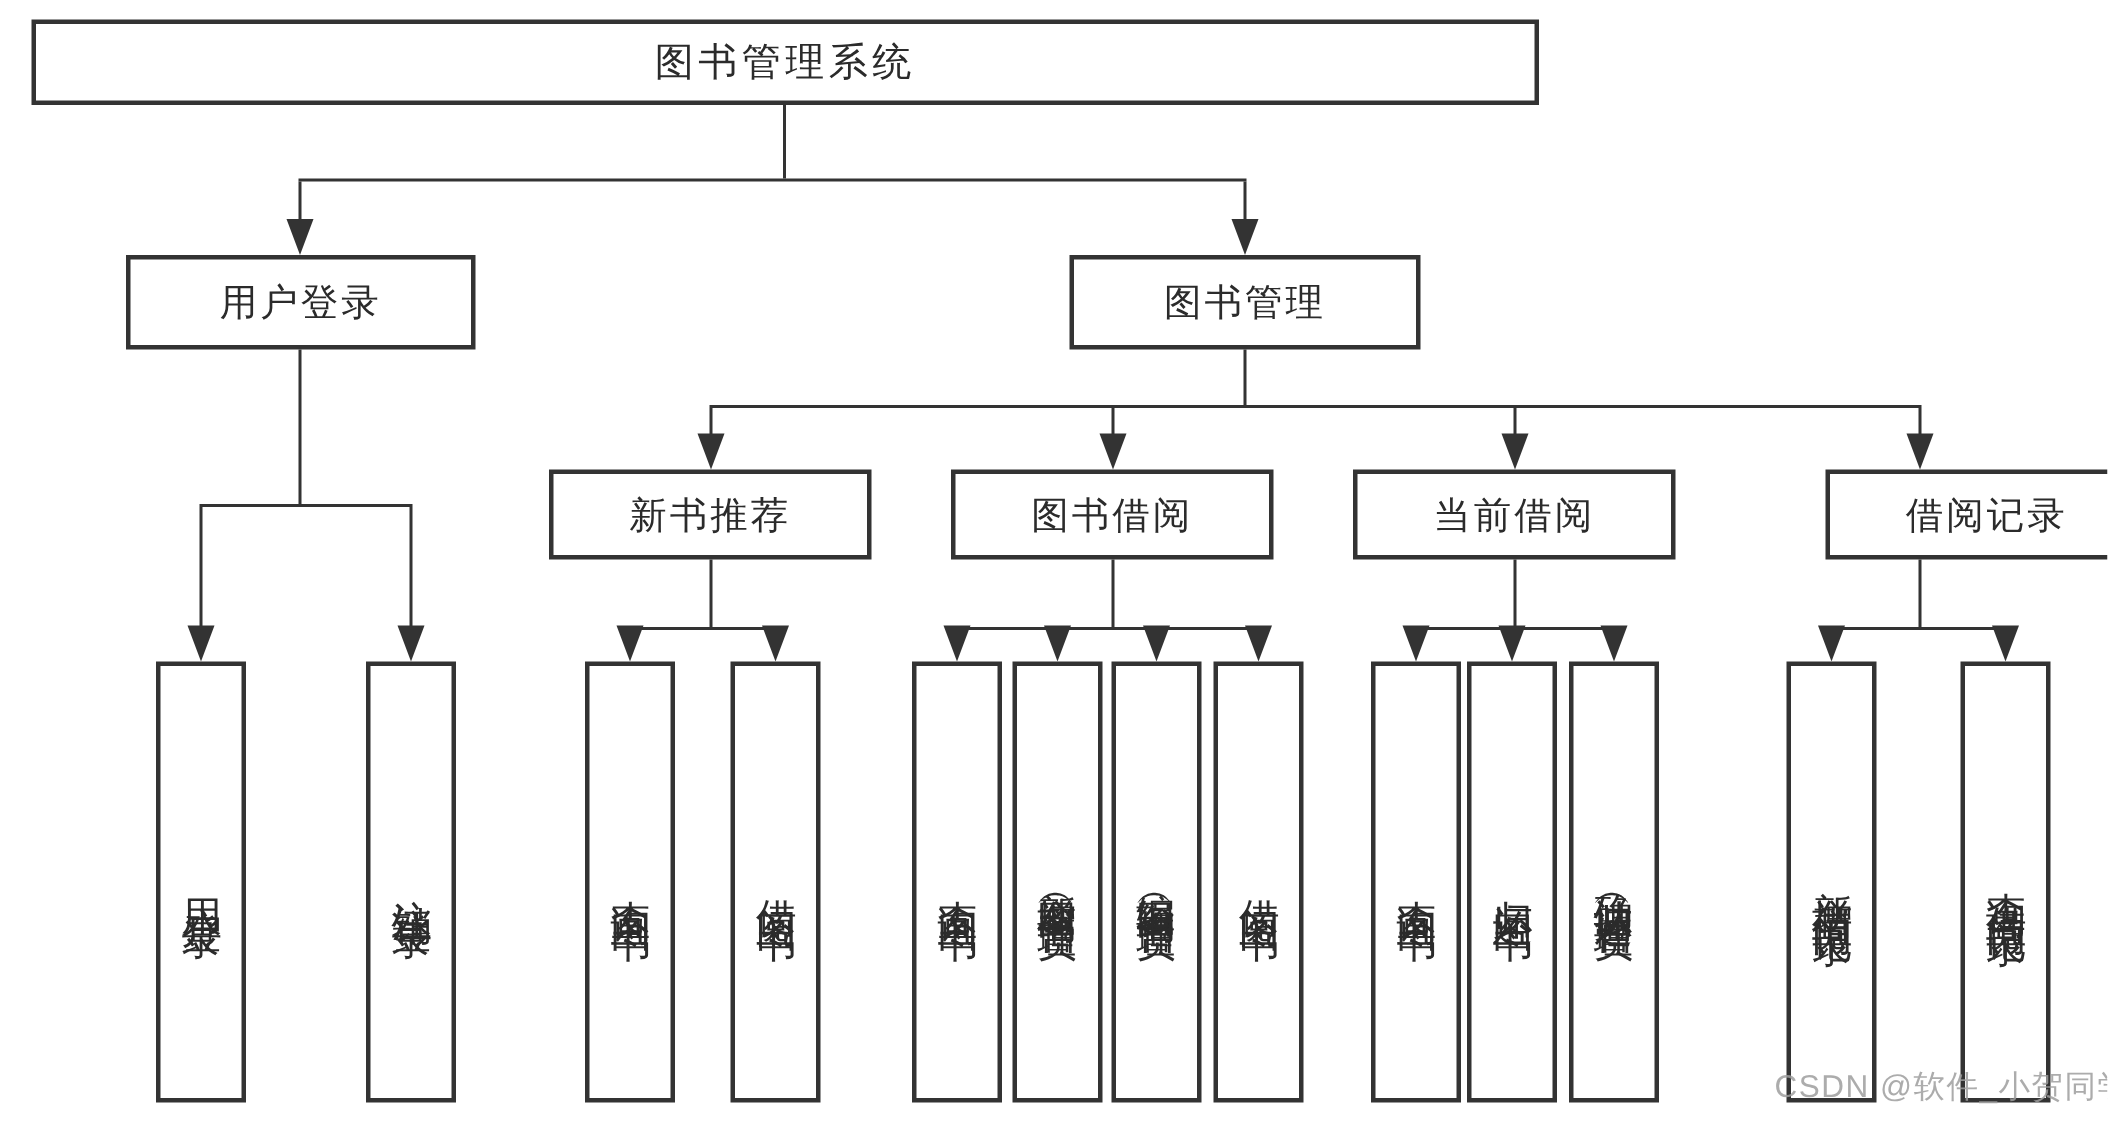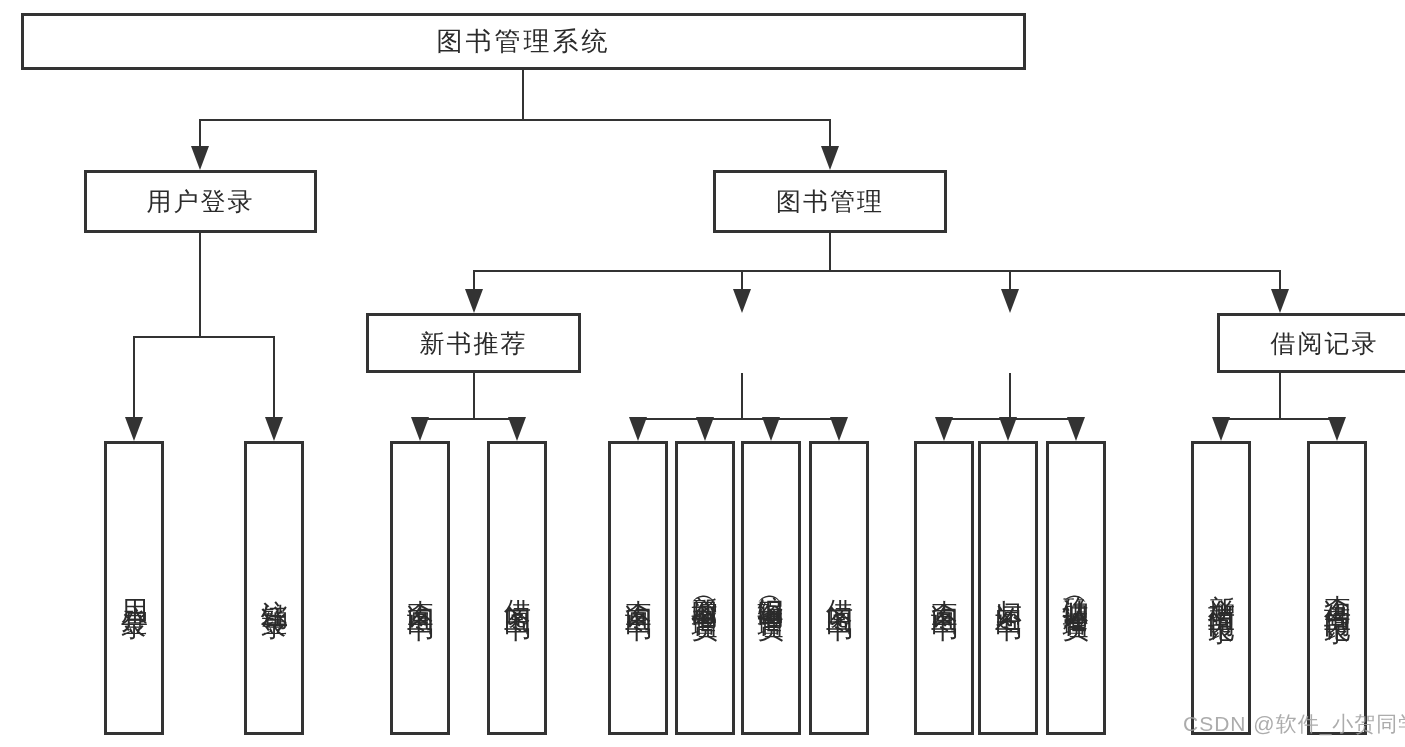--- a/index.html
+++ b/index.html
@@ -61,20 +61,26 @@
 
   <div class="node" style="left:84px; top:170px; width:233px; height:63px;">
     <span class="h-label">用户登录</span>
   </div>
   <div class="node" style="left:366px; top:313px; width:215px; height:60px;">
     <span class="h-label">新书推荐</span>
   </div>
 
   <div class="node" style="left:713px; top:170px; width:234px; height:63px;">
     <span class="h-label">图书管理</span>
+  </div>
+  <div class="node" style="left:634px; top:313px; width:215px; height:60px;">
+    <span class="h-label">图书借阅</span>
+  </div>
+  <div class="node" style="left:902px; top:313px; width:215px; height:60px;">
+    <span class="h-label">当前借阅</span>
   </div>
   <div class="node" style="left:1173px; top:313px; width:215px; height:60px;margin-left:44px;">
     <span class="h-label">借阅记录</span>
   </div>
 
   <div class="node" style="left:104px; top:441px; width:60px; height:294px;">
     <span class="leaf-text">用户登录</span>
   </div>
   <div class="node" style="left:244px; top:441px; width:60px; height:294px;">
     <span class="leaf-text">注销登录</span>

